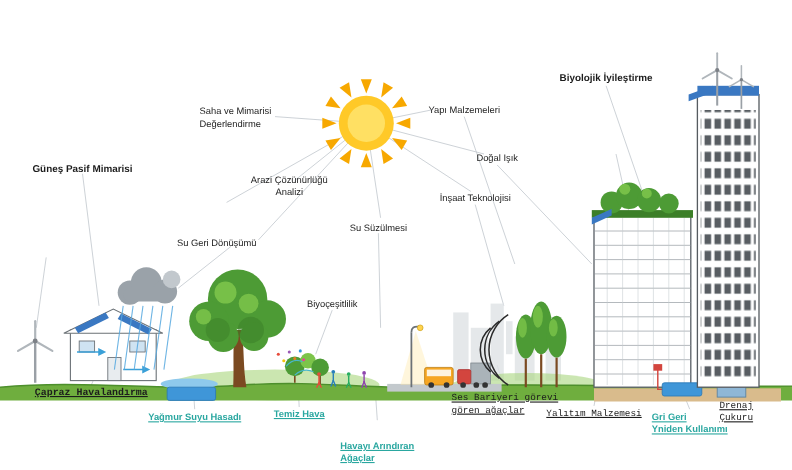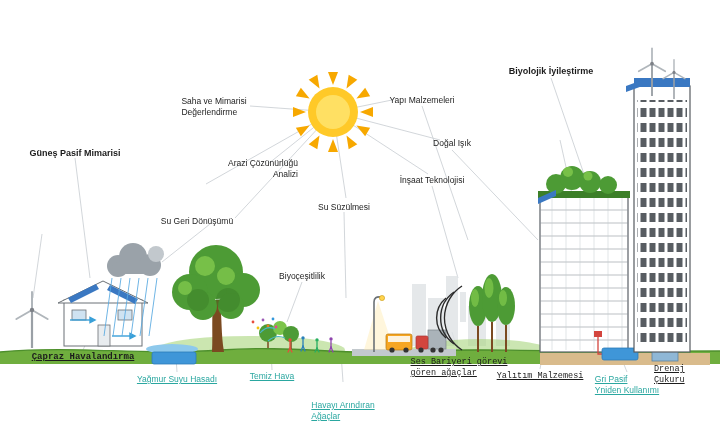--- a/index.html
+++ b/index.html
@@ -2,23 +2,23 @@
 <html style="--teal: #2aa7a0; --dark_text: #1c1c1c; --sun_yellow: #ffc928; --sun_inner: #ffe063; --ray_orange: #f7a800; --tree_green: #4d9b35; --tree_dark: #3c7f28; --leaf_light: #7cc44a; --water_blue: #3f96d8; --panel_blue: #3a78c2; --rain_blue: #56a8e0; --ground_green: #6fae3e; --soil_tan: #d9bb8c; --cloud_gray: #9aa2a9; --bus_orange: #f6a623; --truck_red: #d3453e; --barrier_dark: #2b2b2b;"><head>
 <meta charset="utf-8">
 <style>
   html,body{margin:0;padding:0;background:#fff;}
   .stage{position:relative;width:720px;height:427px;background:#fff;overflow:hidden;
          font-family:"Liberation Sans",sans-serif;}
   .scene{position:absolute;inset:0;}
   .lbl{position:absolute;transform:translateX(-50%);text-align:left;
        font-size:8.5px;line-height:1.3;color:var(--dark_text);white-space:pre-line;}
   .lbl.bold{font-weight:bold;font-size:9px;}
-  .lbl.teal{color:var(--teal);text-decoration:underline;}
+  .lbl.teal{color:var(--teal);text-decoration:underline;font-weight:bold;}
   .lbl.ul{text-decoration:underline;font-family:Liberation Mono, monospace;}
-  .lbl.left{transform:none;text-align:right;}
+  .lbl.left{transform:none;text-align:center;}
   
   .c-sun{fill:var(--sun_yellow);}
   .c-sunin{fill:var(--sun_inner);}
   .c-ray{fill:var(--ray_orange);}
   .c-tree{fill:var(--tree_green);}
   .c-treedark{fill:var(--tree_dark);}
   .c-leaf{fill:var(--leaf_light);}
   .c-water{fill:var(--water_blue);}
   .c-panel{fill:var(--panel_blue);}
   .c-ground{fill:var(--ground_green);}
@@ -324,17 +324,17 @@
   <div class="lbl" style="left:432px;top:175px">İnşaat Teknolojisi</div>
   <div class="lbl bold" style="left:551px;top:66px">Biyolojik İyileştirme</div>
   <div class="lbl bold ul" style="left:83px;top:352px">Çapraz Havalandırma</div>
   <div class="lbl teal" style="left:177px;top:374px">Yağmur Suyu Hasadı</div>
   <div class="lbl teal" style="left:272px;top:371px">Temiz Hava</div>
   <div class="lbl teal" style="left:343px;top:400px">Havayı Arındıran
 Ağaçlar</div>
   <div class="lbl ul" style="left:459px;top:357px">Ses Bariyeri görevi
 gören ağaçlar</div>
   <div class="lbl ul" style="left:540px;top:371px">Yalıtım Malzemesi</div>
-  <div class="lbl teal" style="left:627px;top:374px">Gri Pasif
+  <div class="lbl teal" style="left:627px;top:374px">Gri Geri
 Yniden Kullanımı</div>
   <div class="lbl ul" style="left:676px;top:364px">Drenaj Çukuru</div>
 
 </div>
 
 </body></html>

